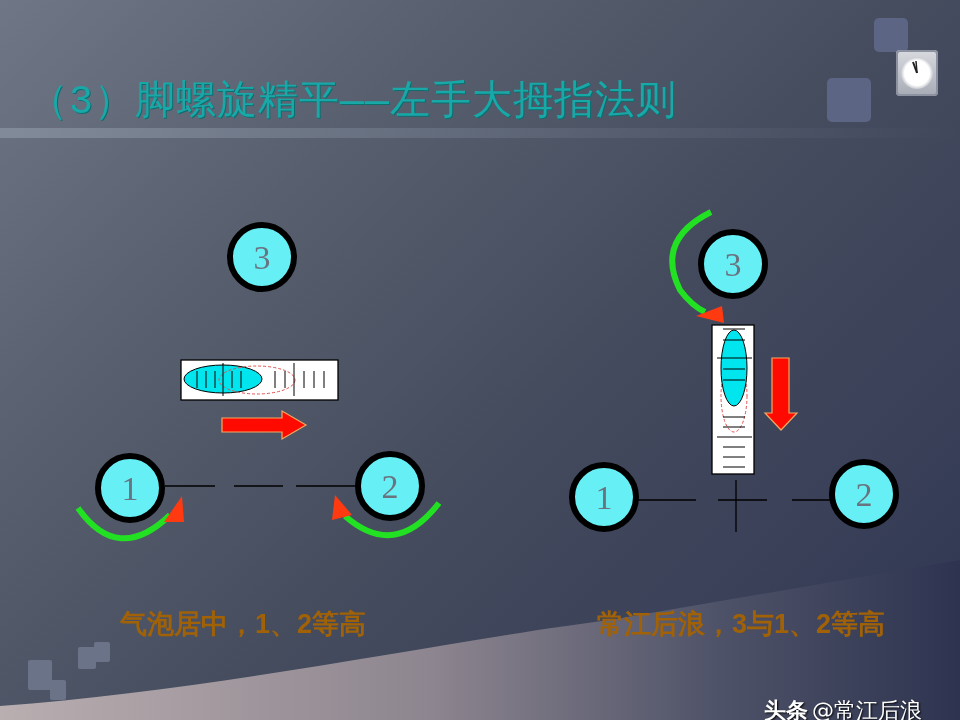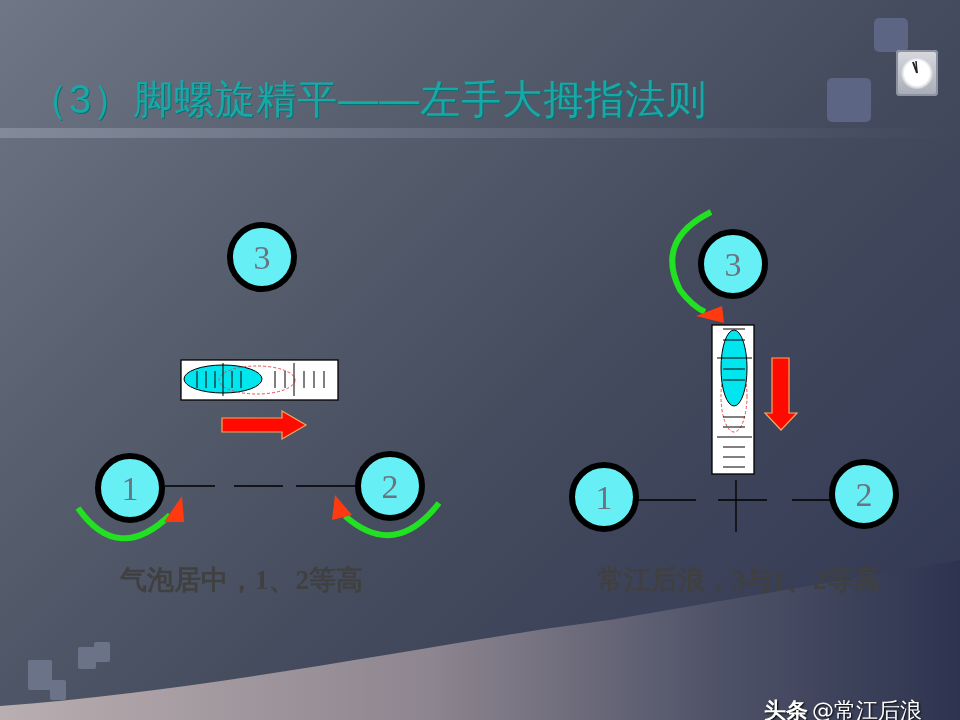--- a/index.html
+++ b/index.html
@@ -2,28 +2,28 @@
 <html><head>
 <meta charset="utf-8">
 <style>
   html,body{margin:0;padding:0;}
   body{width:960px;height:720px;overflow:hidden;position:relative;
     background:linear-gradient(135deg,#6f7786 0%,#58606f 28%,#454c5e 55%,#394058 80%,#2f3550 100%);
     font-family:"DejaVu Sans",sans-serif;}
   .title-band{position:absolute;left:0;top:128px;width:960px;height:10px;
     background:linear-gradient(90deg,rgba(150,160,175,0.55),rgba(120,130,150,0.25) 60%,rgba(90,100,130,0));}
   .title{position:absolute;left:28px;top:72px;font-size:40px;color:#18a8a8;letter-spacing:1px;
-    text-shadow:1px 1px 0 #0d6e6e;white-space:nowrap;font-family:Liberation Sans, sans-serif;}
+    text-shadow:1px 1px 0 #0d6e6e;white-space:nowrap;font-family:Liberation Mono, monospace;}
   .deco-sq{position:absolute;border-radius:5px;background:#5c6584;}
   .clock-tile{position:absolute;left:896px;top:50px;width:42px;height:46px;border-radius:4px;
     background:linear-gradient(#d8dadf,#a7abb5);box-shadow:inset 0 0 0 2px #8d92a0;}
   .clock-face{position:absolute;left:5px;top:7px;width:32px;height:32px;border-radius:50%;
     background:radial-gradient(circle,#ffffff 55%,#c9ccd2 70%,#777 100%);}
-  .caption{position:absolute;font-size:27px;color:#404040;font-family:Liberation Serif, serif;
-    font-weight:bold;white-space:nowrap;}
+  .caption{position:absolute;font-size:27px;color:#a16207;font-family:Liberation Sans, sans-serif;
+    font-weight:bold;white-space:nowrap;margin-top:44px;}
   .bottom-wave{position:absolute;left:0;top:0;width:960px;height:720px;}
   .watermark{position:absolute;left:764px;top:696px;font-size:22px;color:#ffffff;
     text-shadow:1px 1px 2px #000;white-space:nowrap;font-family:"DejaVu Sans",sans-serif;}
   .watermark b{font-weight:bold;margin-right:4px;}
   svg.diagram{position:absolute;left:0;top:0;}
   .circle-label{font-family:"Liberation Serif",serif;font-size:34px;fill:#6a7480;}
 </style>
 </head>
 <body>
 

